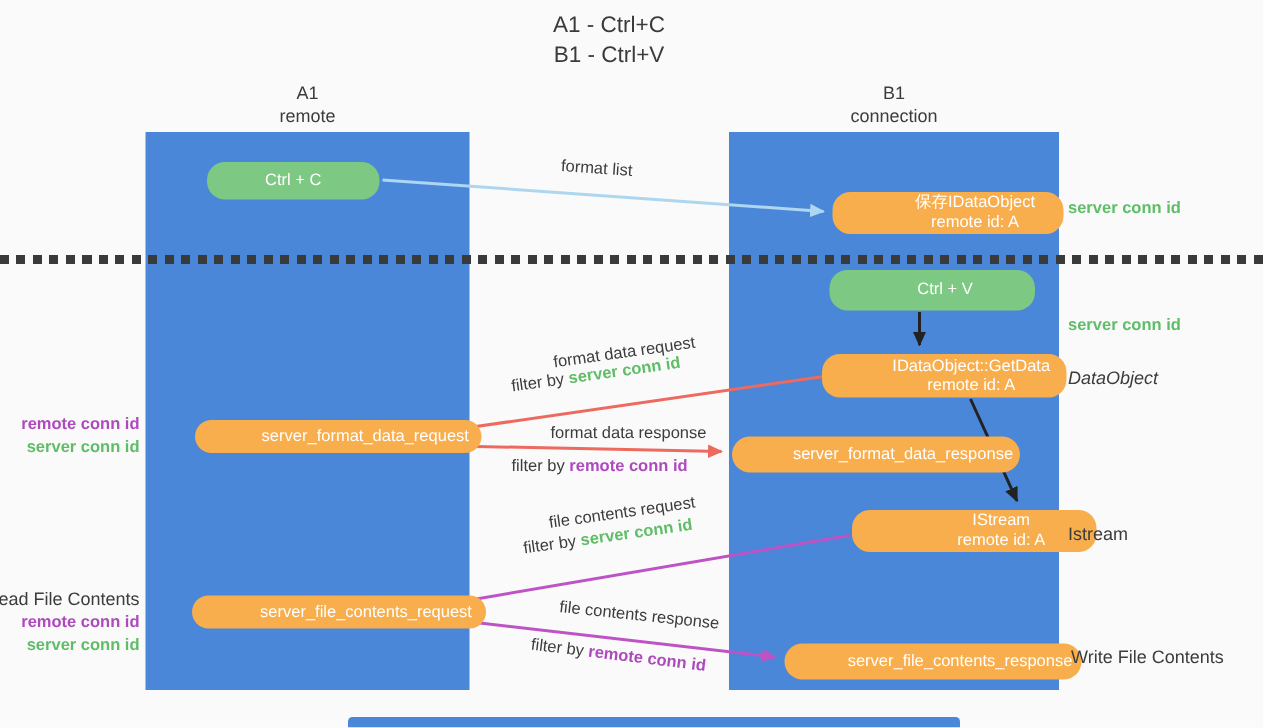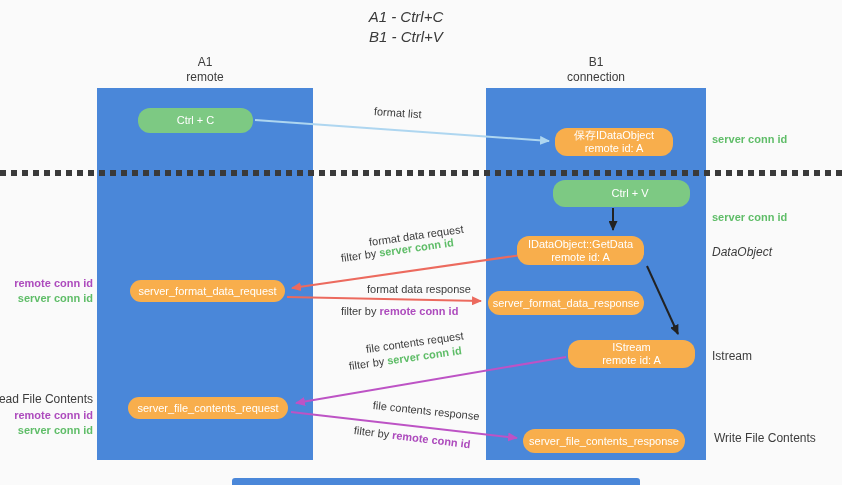--- a/index.html
+++ b/index.html
@@ -1,28 +1,28 @@
 <!DOCTYPE html>
 <html><head>
 <meta charset="utf-8">
 <style>
   html,body{margin:0;padding:0;}
   .canvas{position:relative;width:842px;height:485px;background:#fafafa;
     font-family:"Liberation Sans",sans-serif;overflow:hidden;}
   .title{position:absolute;left:296px;top:7px;width:220px;text-align:center;
-    font-size:15px;color:#3a3a3a;line-height:20px;font-style:italic;}
+    font-size:15px;color:#3a3a3a;line-height:20px;}
   .hdr{position:absolute;text-align:center;font-size:12px;color:#3c3c3c;line-height:15px;}
   .lifeline{position:absolute;background:#4a87d9;}
   .dotline{position:absolute;left:0;top:170px;width:842px;height:6px;
     background:repeating-linear-gradient(to right,#3a3a3a 0 6px,transparent 6px 11px);}
   .box{position:absolute;display:flex;flex-direction:column;align-items:center;
     justify-content:center;color:#fff;font-size:11px;line-height:13px;
     text-align:center;border-radius:12px;white-space:nowrap;}
   .green{background:#7dc983;}
-  .orange{background:#f8ae4c;}
+  .orange{background:#f8ae4c;padding-left:36px;}
   .lbl{position:absolute;font-size:11px;color:#3c3c3c;white-space:nowrap;transform-origin:left center;}
   .ann{position:absolute;font-size:12px;color:#3c3c3c;white-space:nowrap;}
   .ann-left{right:749px;text-align:right;}
   .small{font-size:11px;}
   .green-t{color:#5fbd68;font-weight:bold;}
   .purple-t{color:#ad4bbd;font-weight:bold;}
   .arrows{position:absolute;left:0;top:0;pointer-events:none;}
   .bottom-bar{position:absolute;left:232px;top:478px;width:408px;height:7px;
     background:#4a87d9;border-radius:3px 3px 0 0;}
 </style>
@@ -80,21 +80,21 @@
 
   <div class="box orange" style="left:555px;top:128px;width:118px;height:28px;">
     <div>保存IDataObject</div>
     <div>remote id: A</div>
   </div>
 
   <div class="box green" style="left:553px;top:180px;width:120px;height:27px;padding-left:17px;">
     <div>Ctrl + V</div>
   </div>
 
-  <div class="box orange" style="left:517px;top:236px;width:127px;height:29px;">
+  <div class="box orange" style="left:548px;top:236px;width:127px;height:29px;">
     <div>IDataObject::GetData</div>
     <div>remote id: A</div>
   </div>
 
   <div class="box orange" style="left:130px;top:280px;width:155px;height:22px;">
     <div>server_format_data_request</div>
   </div>
 
   <div class="box orange" style="left:488px;top:291px;width:156px;height:24px;">
     <div>server_format_data_response</div>

